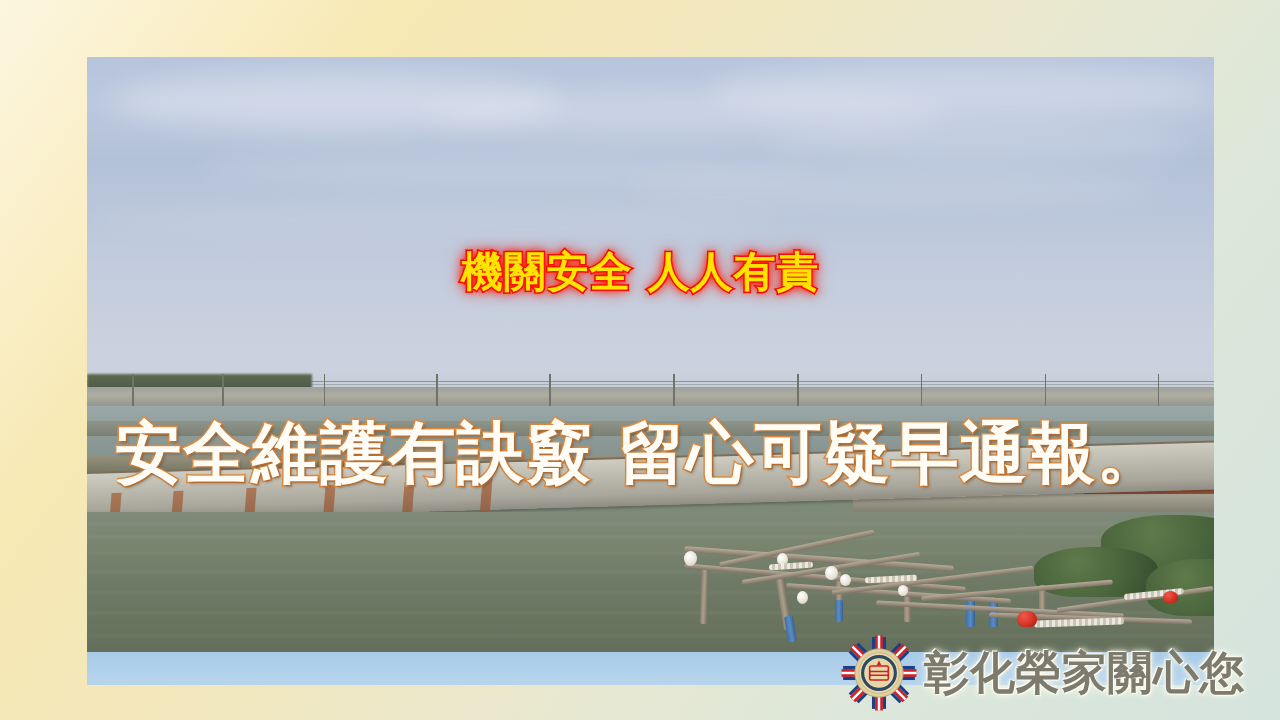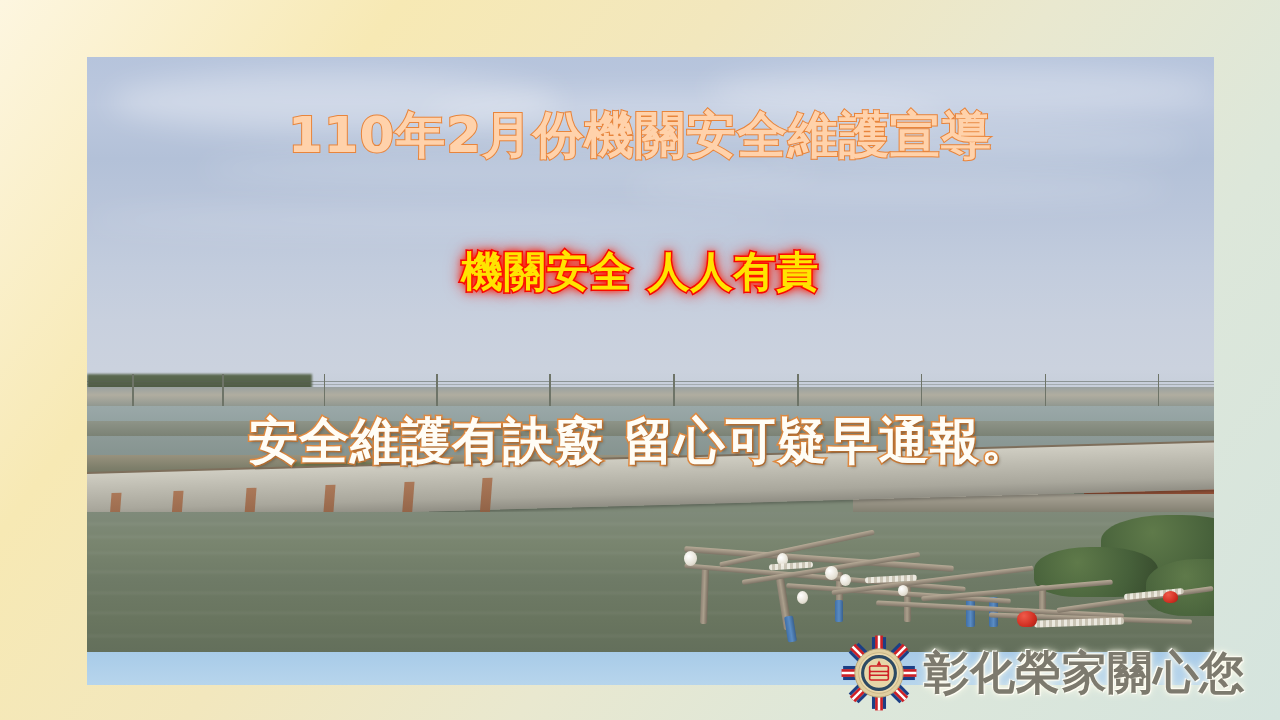--- a/index.html
+++ b/index.html
@@ -269,21 +269,21 @@
       0 0 6px #ff1500,
       0 0 12px #ff2200,
       0 0 18px rgba(255,0,0,.65);
   }
 
   
   #line3 {
     left: 0; right: 0;
     top: 408px;
     text-align: center;
-    font-size: 50px;
+    font-size: 67px;
     color: #fffdf6;
     -webkit-text-stroke: 3px #e08a40;
     paint-order: stroke fill;
     text-shadow: 2px 2px 3px rgba(60,40,20,.35);
   }
 
   
   #footer {
     position: absolute;
     left: 840px;
@@ -413,21 +413,20 @@
     <div class="rope" style="left:69.0%; top:82.6%; width:52px; height:6px; transform:rotate(-3deg);"></div>
     <div class="rope" style="left:84.0%; top:89.5%; width:90px; height:7px; transform:rotate(-2deg);"></div>
     <div class="rope" style="left:92.0%; top:85.0%; width:60px; height:6px; transform:rotate(-6deg);"></div>
 
     <div class="red-cap" style="left:82.5%; top:88.2%; width:20px; height:16px;"></div>
     <div class="red-cap" style="left:95.5%; top:85.0%; width:15px; height:12px;"></div>
 
     <div class="ph-bottom-band"></div>
   </div>
 
-  <div class="txt" id="line1">110年2月份機關安全維護宣導</div>
 
   <div class="txt" id="line2">機關安全 人人有責</div>
 
   <div class="txt" id="line3">安全維護有訣竅 留心可疑早通報。</div>
 
   <div id="footer">
 
     <svg id="emblem" viewBox="0 0 100 100">
 
       <g>

